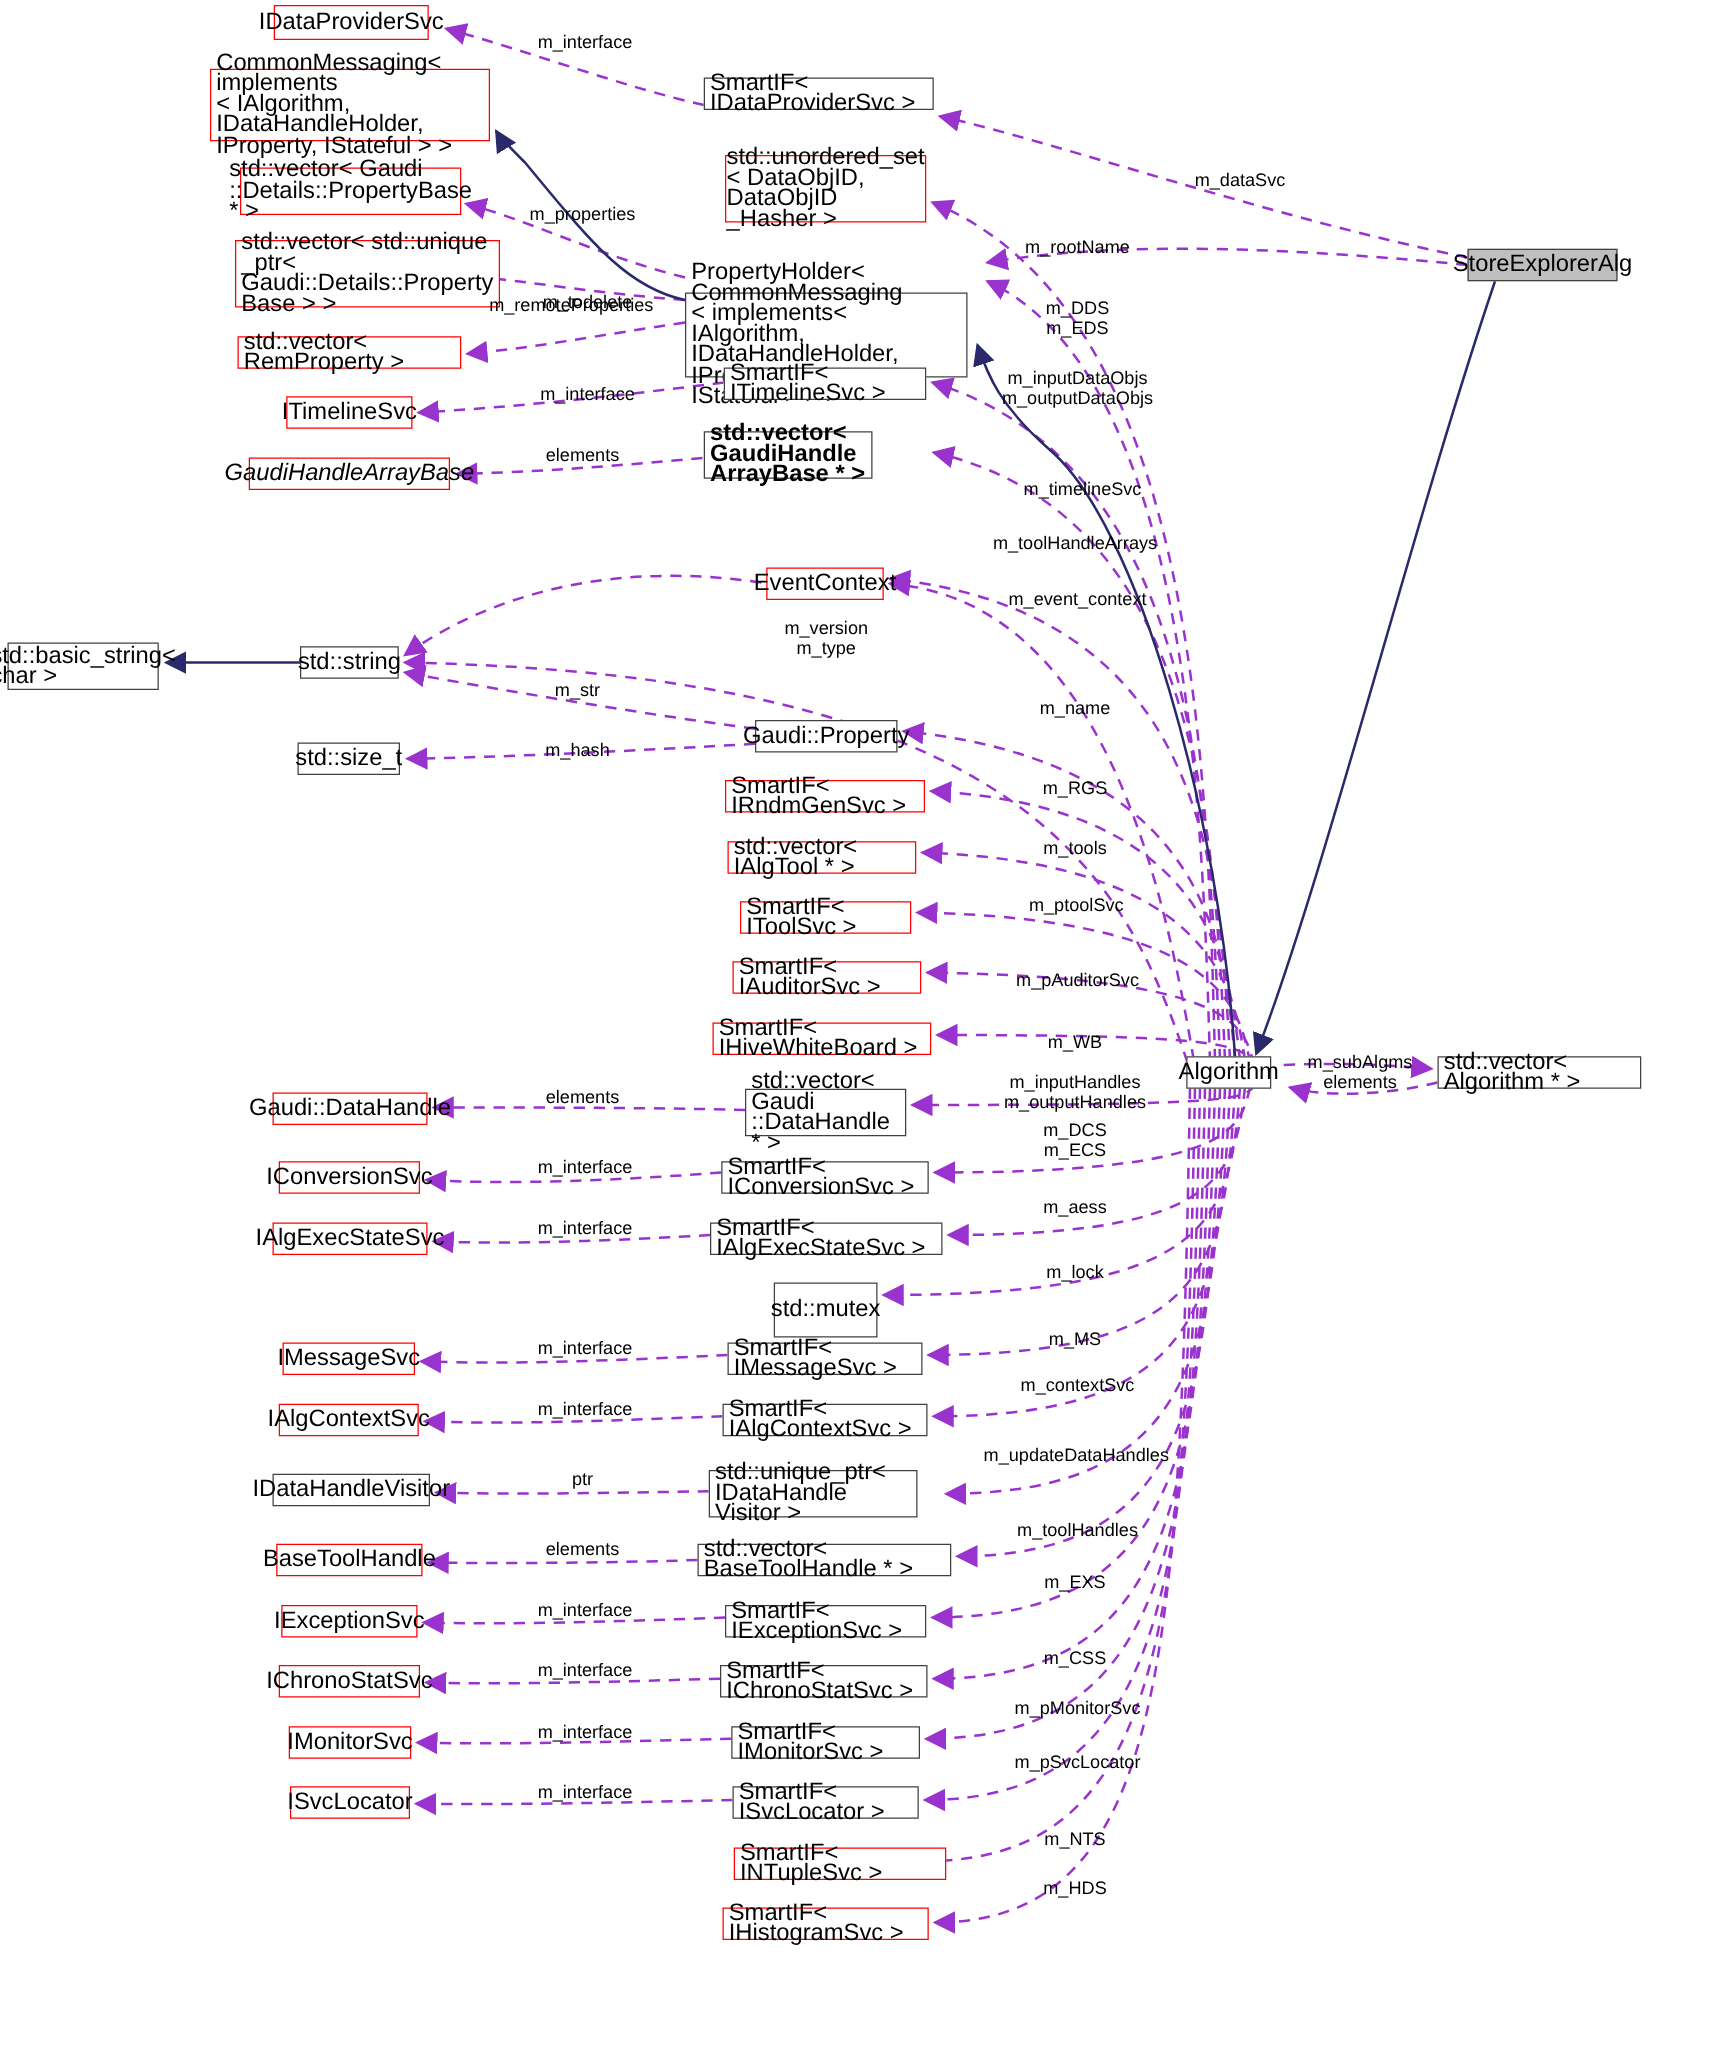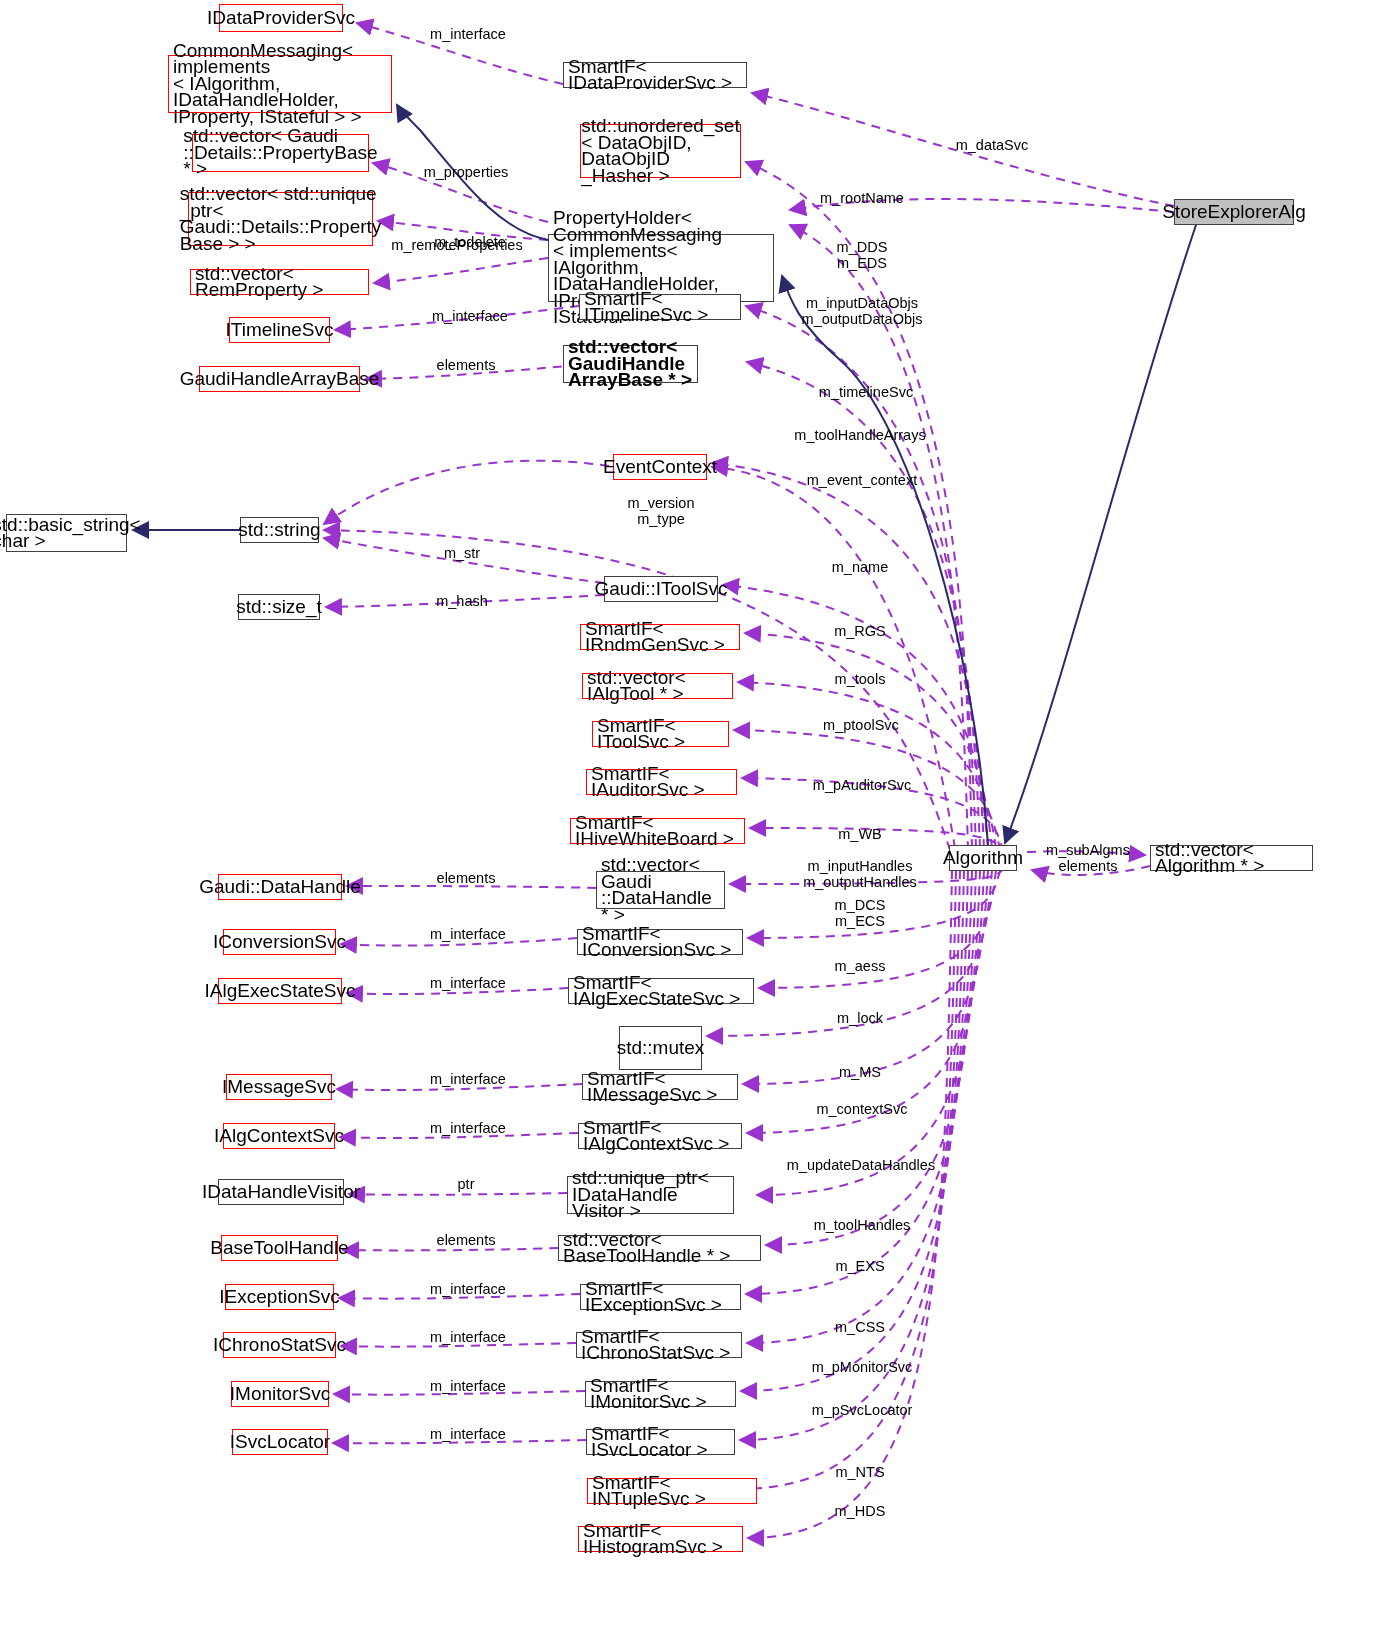--- a/index.html
+++ b/index.html
@@ -189,38 +189,38 @@
       <div class="node red" style="left: 168px; top: 55px; width: 224px; height: 58px;">CommonMessaging&lt; implements
 &lt; IAlgorithm, IDataHandleHolder,
 IProperty, IStateful &gt; &gt;</div>
       <div class="node gray" style="left: 563px; top: 62px; width: 184px; height: 26px;">SmartIF&lt; IDataProviderSvc &gt;</div>
       <div class="node red" style="left: 192px; top: 134px; width: 177px; height: 38px;">std::vector&lt; Gaudi
 ::Details::PropertyBase * &gt;</div>
       <div class="node red" style="left: 580px; top: 124px; width: 161px; height: 54px;">std::unordered_set
 &lt; DataObjID, DataObjID
 _Hasher &gt;</div>
       <div class="node focus" style="left: 1174px; top: 199px; width: 120px; height: 26px;">StoreExplorerAlg</div>
-      <div class="node red" style="left: 188px; top: 192px; width: 185px; height: 54px;">std::vector&lt; std::unique
+      <div class="node red" style="left: 188px; top: 192px; width: 212px; height: 54px;">std::vector&lt; std::unique
 _ptr&lt; Gaudi::Details::Property
 Base &gt; &gt;</div>
       <div class="node gray" style="left: 548px; top: 202px; width: 226px; height: 68px; margin-top: 32px;">PropertyHolder&lt; CommonMessaging
 &lt; implements&lt; IAlgorithm,
 IDataHandleHolder, IProperty,
 IStateful &gt; &gt; &gt;</div>
       <div class="node red" style="left: 190px; top: 269px; width: 179px; height: 26px;">std::vector&lt; RemProperty &gt;</div>
       <div class="node gray" style="left: 579px; top: 294px; width: 162px; height: 26px;">SmartIF&lt; ITimelineSvc &gt;</div>
       <div class="node red" style="left: 229px; top: 317px; width: 101px; height: 26px;">ITimelineSvc</div>
       <div class="node gray" style="left: 563px; top: 345px; width: 135px; height: 38px; font-weight: bold;">std::vector&lt; GaudiHandle
 ArrayBase * &gt;</div>
-      <div class="node red" style="left: 199px; top: 366px; width: 161px; height: 26px;">GaudiHandleArrayBase</div>
+      <div class="node red" style="left: 199px; top: 366px; width: 161px; height: 26px; font-style: italic;">GaudiHandleArrayBase</div>
       <div class="node red" style="left: 613px; top: 454px; width: 94px; height: 26px;">EventContext</div>
       <div class="node gray" style="left: 6px; top: 514px; width: 121px; height: 38px;">std::basic_string&lt;
 char &gt;</div>
       <div class="node gray" style="left: 240px; top: 517px; width: 79px; height: 26px;">std::string</div>
-      <div class="node gray" style="left: 604px; top: 576px; width: 114px; height: 26px;">Gaudi::IToolSvc</div>
+      <div class="node gray" style="left: 604px; top: 576px; width: 114px; height: 26px;">Gaudi::Property</div>
       <div class="node gray" style="left: 238px; top: 594px; width: 82px; height: 26px;">std::size_t</div>
       <div class="node red" style="left: 580px; top: 624px; width: 160px; height: 26px;">SmartIF&lt; IRndmGenSvc &gt;</div>
       <div class="node red" style="left: 582px; top: 673px; width: 151px; height: 26px;">std::vector&lt; IAlgTool * &gt;</div>
       <div class="node red" style="left: 592px; top: 721px; width: 137px; height: 26px;">SmartIF&lt; IToolSvc &gt;</div>
       <div class="node red" style="left: 586px; top: 769px; width: 151px; height: 26px;">SmartIF&lt; IAuditorSvc &gt;</div>
       <div class="node red" style="left: 570px; top: 818px; width: 175px; height: 26px;">SmartIF&lt; IHiveWhiteBoard &gt;</div>
       <div class="node gray" style="left: 949px; top: 845px; width: 68px; height: 26px;">Algorithm</div>
       <div class="node gray" style="left: 1150px; top: 845px; width: 163px; height: 26px;">std::vector&lt; Algorithm * &gt;</div>
       <div class="node red" style="left: 218px; top: 874px; width: 124px; height: 26px;">Gaudi::DataHandle</div>
       <div class="node gray" style="left: 596px; top: 871px; width: 129px; height: 38px;">std::vector&lt; Gaudi

